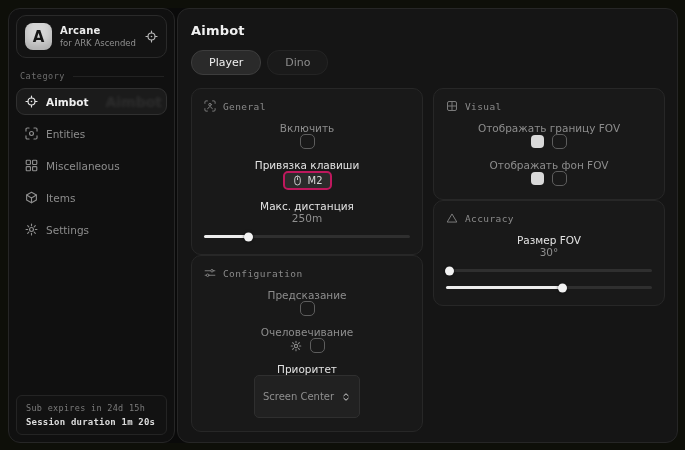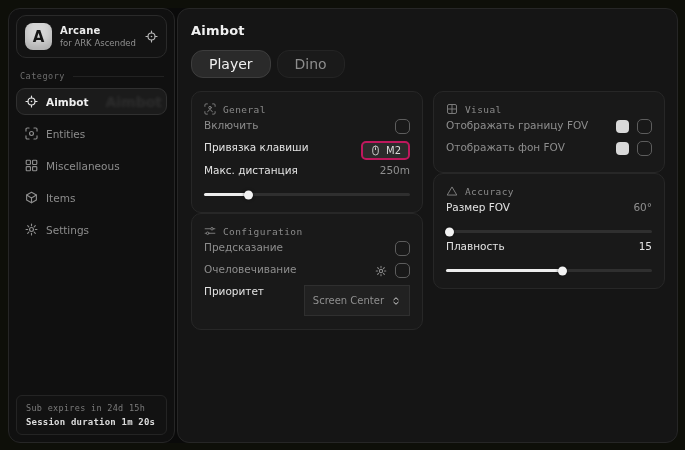--- a/index.html
+++ b/index.html
@@ -71,58 +71,58 @@
   
   .main {
     flex:1; height:100%;
     background:#151515; border:1px solid #262626; border-radius:12px;
     padding:14px 12px 12px 13px;
     display:flex; flex-direction:column;
   }
   .page-title { color:#f0f0f0; font-size:13px; font-weight:bold; letter-spacing:.2px; }
   .tabs { display:flex; gap:6px; margin-top:12px; }
   .tab {
-    font-family:inherit; font-size:14px; color:#8d8d8d;
+    font-family:inherit; font-size:11px; color:#8d8d8d;
     background:#1a1a1a; border:1px solid #242424; border-radius:12px;
     padding:5px 17px; cursor:pointer;
   }
   .tab.active { background:#2a2a2a; border-color:#3d3d3d; color:#f0f0f0; }
   .grid { display:grid; grid-template-columns:1fr 1fr; gap:10px; margin-top:13px; align-items:start; }
   .col { display:flex; flex-direction:column; }
   .card {
     background:#191919; border:1px solid #272727; border-radius:10px;
     padding:11px 12px 13px 12px;
   }
   .card-head {
     display:flex; align-items:center; gap:7px;
     font-family:"DejaVu Sans Mono","Liberation Mono",monospace;
     font-size:9.5px; color:#8a8a8a; letter-spacing:.4px;
   }
   .card-head .hi { color:#7d7d7d; display:flex; }
-  .row { display:flex; align-items:flex-start; justify-content:space-between; margin-top:4px; min-height:18px; }
+  .row { display:flex; align-items:center; justify-content:space-between; margin-top:10px; min-height:18px;flex-direction:column; }
   .lbl { font-size:10.5px; color:#e3e3e3; }
   .lbl.dim { color:#8d8d8d; }
   .val { font-size:10.5px; color:#8f8f8f; }
   .val.bright { color:#e6e6e6; }
   .ctrl { display:flex; align-items:center; gap:8px; }
   .checkbox {
     width:15px; height:15px; border:1.5px solid #5d5d5d; border-radius:5px;
     background:transparent; display:inline-block; cursor:pointer;
   }
   .swatch { width:13px; height:13px; border-radius:4px; background:#d9d9d9; cursor:pointer; }
   .keychip {
     display:inline-flex; align-items:center; gap:5px;
     background:#2b2b2b; border:2px solid #be185d; border-radius:5px;
     padding:2px 7px; color:#d8d8d8; font-size:10px; font-family:inherit; cursor:pointer;
   }
   .keychip .ki { display:flex; color:#cfcfcf; }
   .dropdown {
     display:inline-flex; align-items:center; gap:7px;
-    background:#212121; border:1px solid #2f2f2f; border-radius:0;
-    padding:9px 8px; cursor:pointer; font-family:inherit;
+    background:#212121; border:1px solid #2f2f2f; border-radius:5px;
+    padding:15px 8px; cursor:pointer; font-family:inherit;
   }
   .dropdown .dd-val { font-size:10px; color:#8f8f8f; }
   .dropdown .di { display:flex; color:#d2d2d2; }
   .mini-gear { display:flex; color:#8a8a8a; }
   .slider { position:relative; height:9px; margin-top:8px; cursor:pointer; }
   .slider-track { position:absolute; left:0; right:0; top:3px; height:3px; background:#2f2f2f; border-radius:2px; }
   .slider-fill { position:absolute; left:0; top:3px; height:3px; background:#ededed; border-radius:2px; }
   .thumb {
     position:absolute; right:-4px; top:50%; transform:translateY(-50%);
     width:9px; height:9px; border-radius:50%; background:#f2f2f2;
@@ -342,32 +342,28 @@
             <header class="card-head">
               <span class="hi">
                 <svg width="12" height="12" viewBox="0 0 16 16" fill="none" stroke="currentColor" stroke-width="1.3" stroke-linejoin="round">
                   <path d="M8 2.6 14.4 13.4H1.6z"></path>
                 </svg>
               </span>
               <span>Accuracy</span>
             </header>
             <div class="row">
               <span class="lbl">Размер FOV</span>
-              <span class="val">60°</span>
+              <span class="val">30°</span>
             </div>
             <div class="slider">
               <div class="slider-track"></div>
               <div class="slider-fill" style="width: 2%;">
                 <span class="thumb"></span>
               </div>
             </div>
-            <div class="row">
-              <span class="lbl">Плавность</span>
-              <span class="val bright">15</span>
-            </div>
             <div class="slider">
               <div class="slider-track"></div>
               <div class="slider-fill" style="width: 57%;">
                 <span class="thumb"></span>
               </div>
             </div>
           </section>
 
         </div>
       </div>

